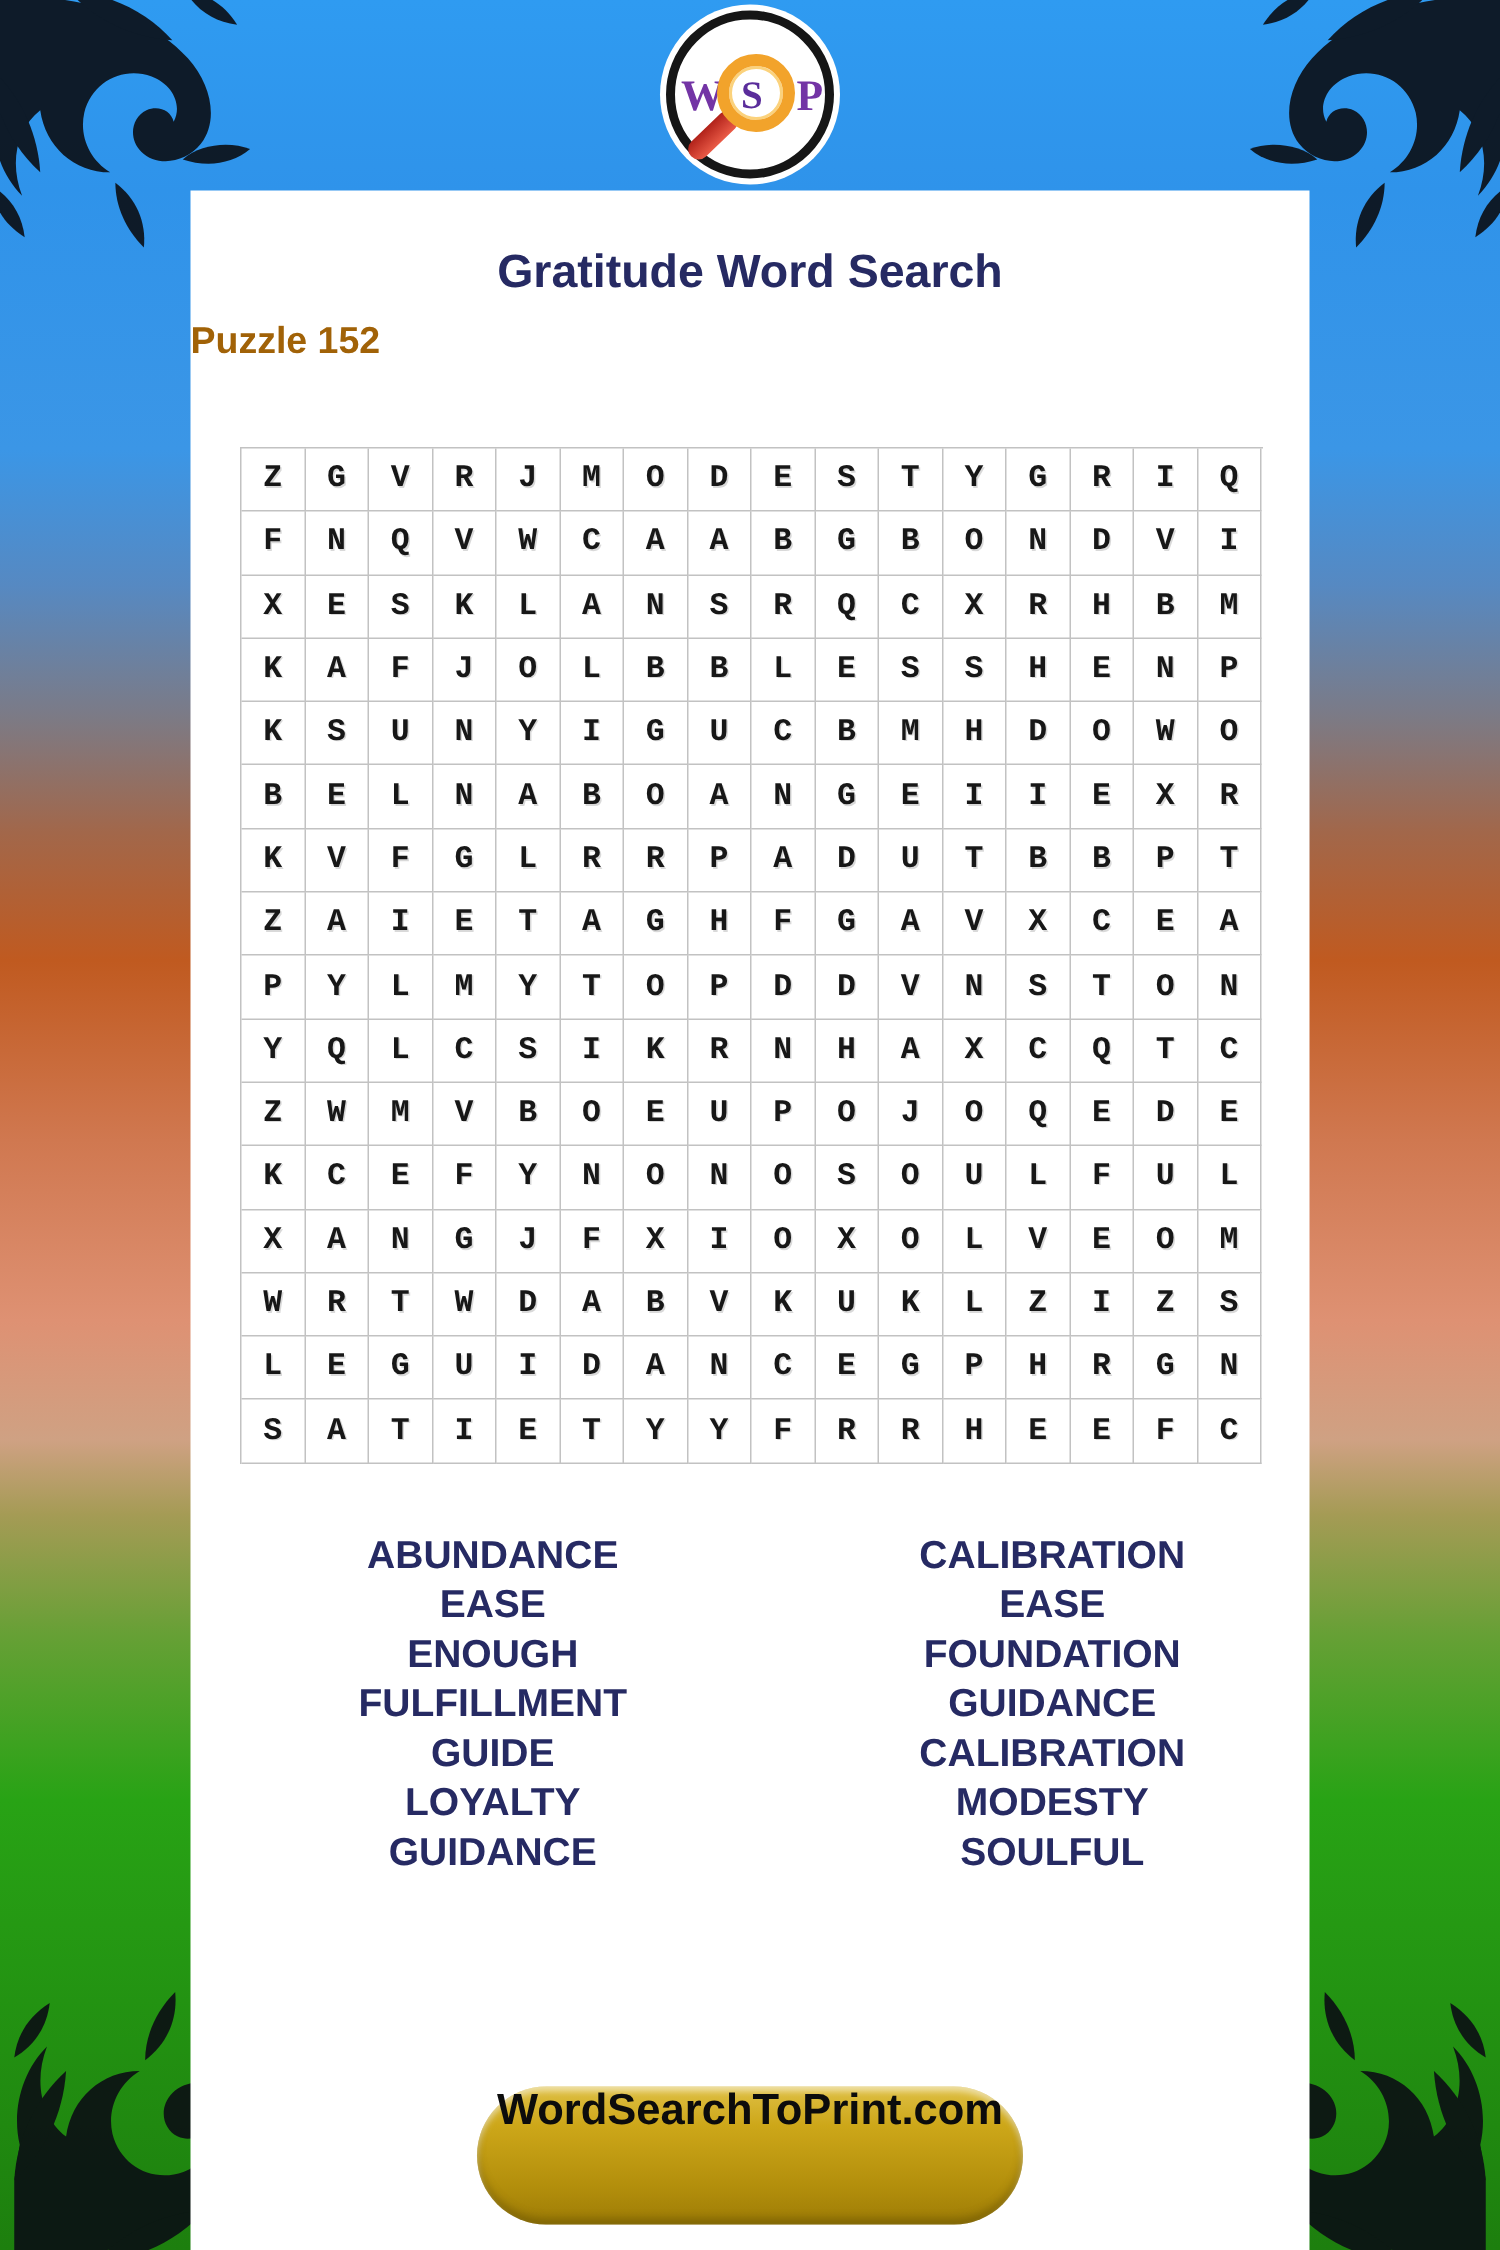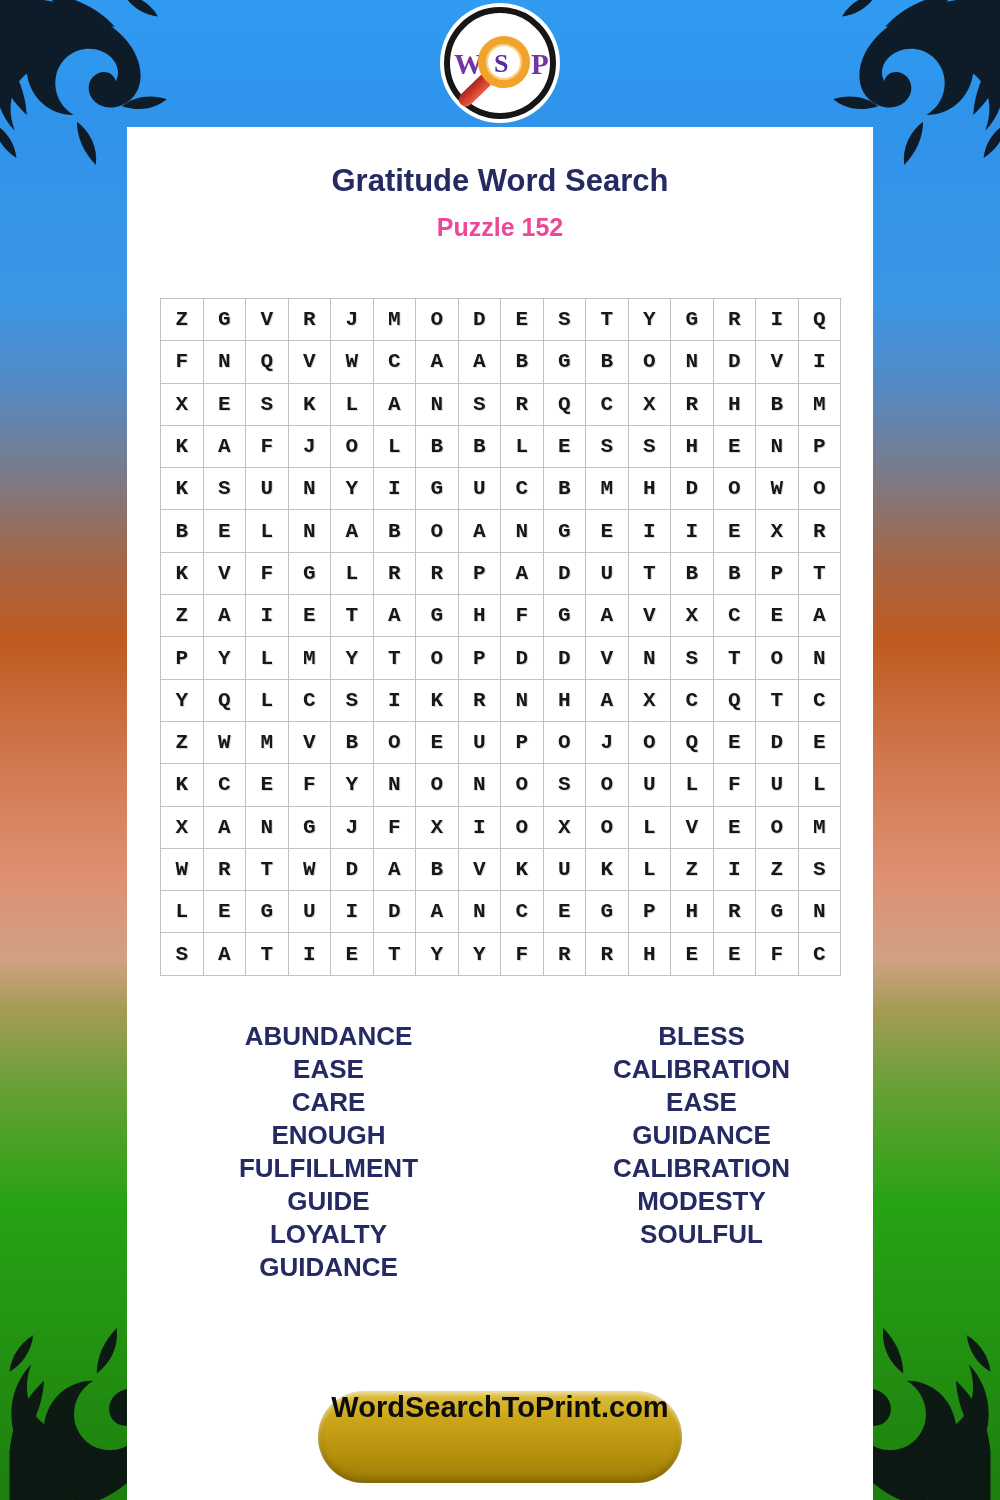--- a/index.html
+++ b/index.html
@@ -28,22 +28,22 @@
   .logo-letter{position:absolute;font-family:"Liberation Serif",serif;font-weight:bold;}
   .logo-w{left:14px;top:45px;font-size:29px;color:#7334a5;}
   .logo-s{left:54px;top:46px;font-size:26px;color:#5a2d9b;z-index:3;}
   .logo-p{left:91px;top:45px;font-size:29px;color:#7334a5;}
   .lens-ring{position:absolute;left:38px;top:33px;width:36px;height:36px;border:8px solid #f2a32b;border-radius:50%;box-shadow:inset 0 0 0 2px #fbd27c;z-index:2;}
   .lens-handle{position:absolute;left:15px;top:80px;width:41px;height:14px;border-radius:7px;background:linear-gradient(#ea5b47,#b1221a);transform:rotate(136deg);z-index:1;}
 
   
   .title{position:absolute;left:0;top:36px;width:746px;text-align:center;
     font-size:31px;font-weight:bold;color:#262a63;}
-  .subtitle{position:absolute;left:0;top:86px;width:746px;text-align:center;
-    font-size:25px;font-weight:bold;color:#ec4899;}
+  .subtitle{position:absolute;left:0;top:86px;width:746px;
+    font-size:25px;font-weight:bold;color:#a16207;}
 
   
   .grid{position:absolute;left:33px;top:171px;width:681px;
     display:grid;grid-template-columns:repeat(16,42.5px);grid-auto-rows:42.3px;
     border-top:1px solid #c2c2c2;border-left:1px solid #c2c2c2;}
   .cell{border-right:1px solid #c2c2c2;border-bottom:1px solid #c2c2c2;
     display:flex;align-items:center;justify-content:center;
     font-family:"Liberation Mono",monospace;font-weight:bold;font-size:21px;color:#171717;
     text-shadow:1px 1px 0 rgba(0,0,0,.15);}
 
@@ -353,31 +353,30 @@
         <div class="cell">E</div>
         <div class="cell">E</div>
         <div class="cell">F</div>
         <div class="cell">C</div>
       </div>
 
     <div class="words">
       <div class="word-col">
           <div class="word">ABUNDANCE</div>
           <div class="word">EASE</div>
-          <div class="word">CARE</div>
           <div class="word">ENOUGH</div>
           <div class="word">FULFILLMENT</div>
           <div class="word">GUIDE</div>
           <div class="word">LOYALTY</div>
           <div class="word">GUIDANCE</div>
         </div>
       <div class="word-col">
-          <div class="word">BLESS</div>
           <div class="word">CALIBRATION</div>
           <div class="word">EASE</div>
+          <div class="word">FOUNDATION</div>
           <div class="word">GUIDANCE</div>
           <div class="word">CALIBRATION</div>
           <div class="word">MODESTY</div>
           <div class="word">SOULFUL</div>
         </div>
     </div>
   </div>
 
   <div class="logo">
     <div class="logo-outer"></div>

